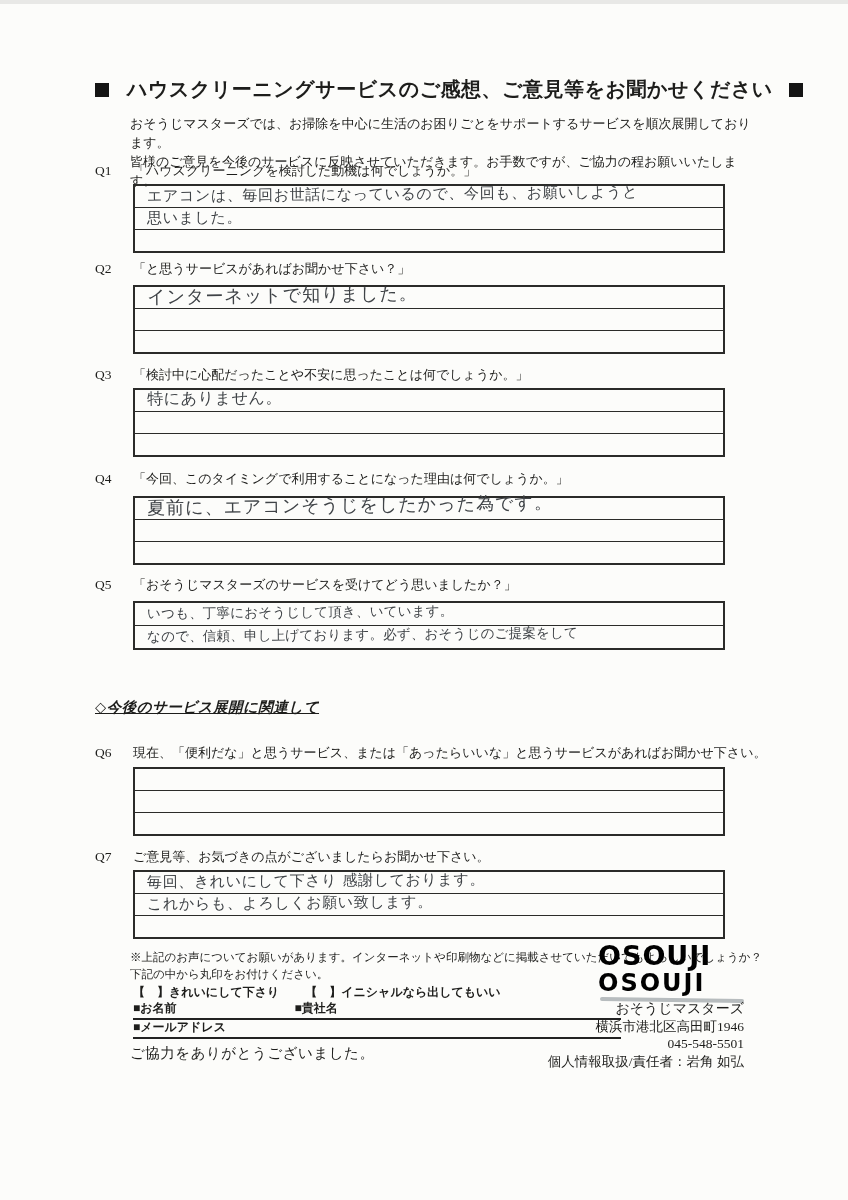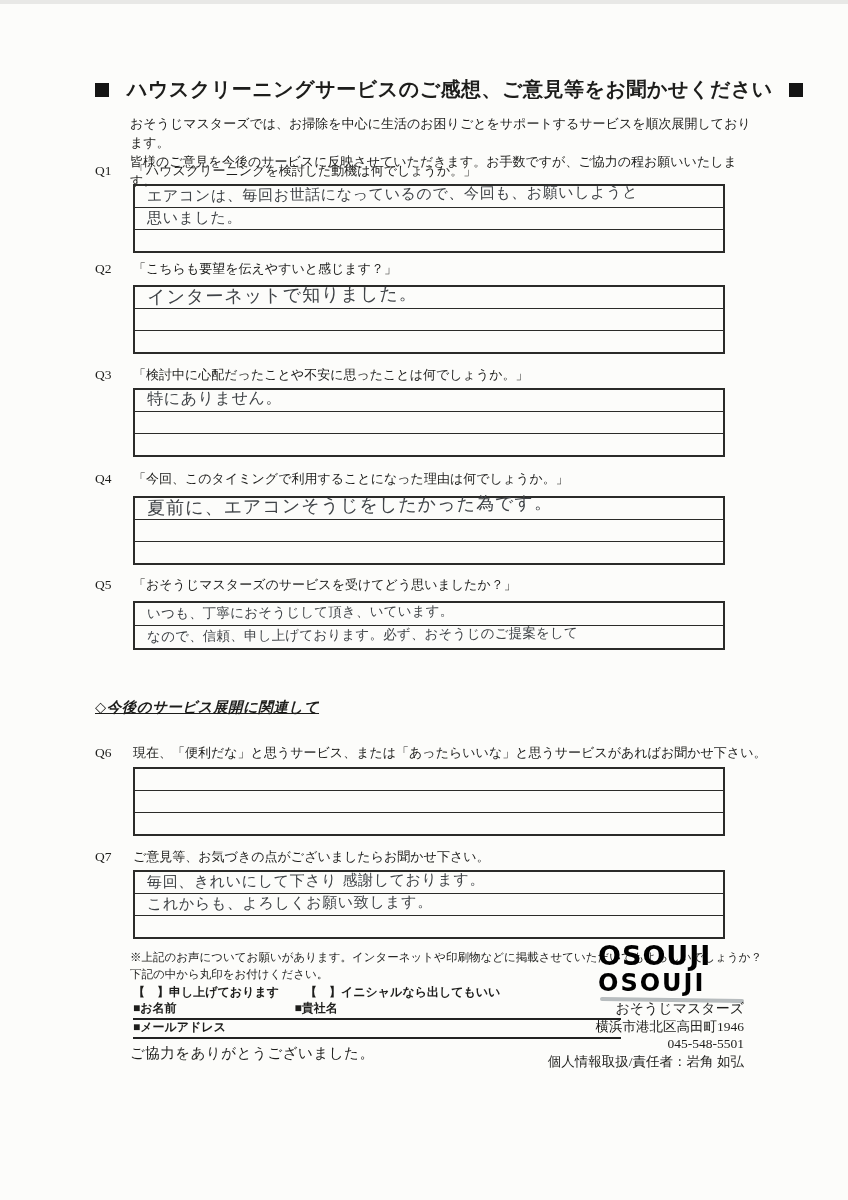--- a/index.html
+++ b/index.html
@@ -121,21 +121,21 @@
     <div class="arow">
         <span class="hw">思いました。</span>
       </div>
     <div class="arow">
         <span class="hw"></span>
       </div>
   </div>
 
   <div class="q-head" style="top:256px">
     <span class="q-id">Q2</span>
-    <span class="q-text">「こちらも要望を伝えやすいと感じます？」</span>
+    <span class="q-text">「と思うサービスがあればお聞かせ下さい？」</span>
   </div>
   <div class="abox" style="top:281px">
     <div class="arow">
         <span class="hw hw-lg">インターネットで知りました。</span>
       </div>
     <div class="arow">
         <span class="hw"></span>
       </div>
     <div class="arow">
         <span class="hw"></span>
@@ -218,21 +218,21 @@
       </div>
     <div class="arow">
         <span class="hw"></span>
       </div>
   </div>
 
   <div class="note" style="top:946px">※上記のお声についてお願いがあります。インターネットや印刷物などに掲載させていただいてもよろしいでしょうか？</div>
   <div class="note" style="top:963px">下記の中から丸印をお付けください。</div>
 
   <div class="consent">
-    <span>【　】申し上げております</span>
+    <span>【　】きれいにして下さり</span>
     <span>【　】イニシャルなら出してもいい</span>
   </div>
 
   <div class="field-line" style="top:997px">
     <span>■お名前</span>
     <span class="f2">■貴社名</span>
   </div>
   <div class="field-line" style="top:1016px">
     <span>■メールアドレス</span>
   </div>

